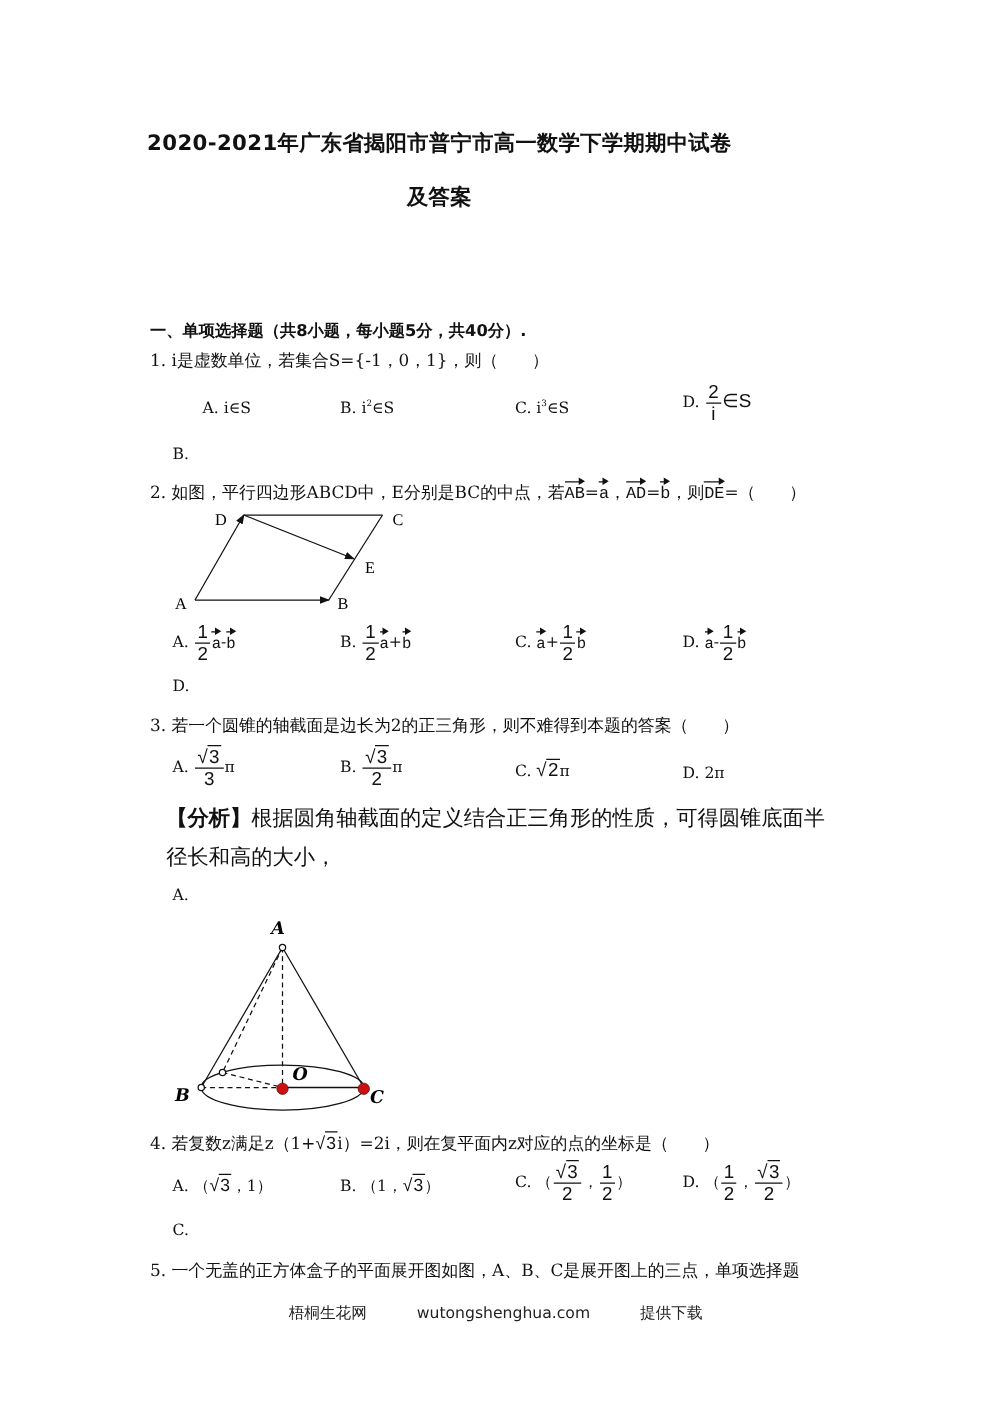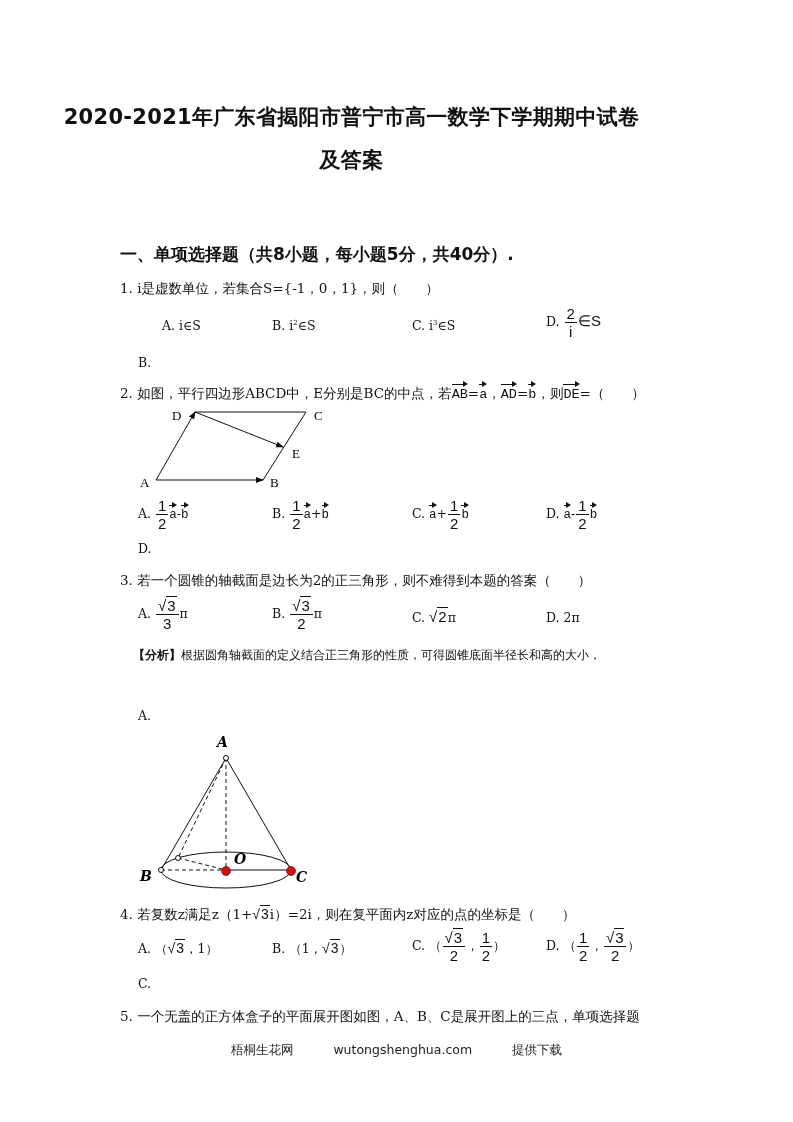--- a/index.html
+++ b/index.html
@@ -1,35 +1,35 @@
 <!DOCTYPE html>
 <html><head>
 <meta charset="utf-8">
 <style>
   html, body { margin: 0; padding: 0; background: #ffffff; }
   body { width: 793px; height: 1122px; position: relative; overflow: hidden;
          font-family: "DejaVu Serif", "Liberation Serif", serif; color: #111; }
   .abs { position: absolute; }
   .title { left: 0; width: 703px; text-align: center; font-family: "DejaVu Sans", "Liberation Sans", sans-serif;
-           font-weight: bold; font-size: 21px; letter-spacing: 0.3px; }
-  .section { left: 120px; top: 243px; font-family: "DejaVu Sans", "Liberation Sans", sans-serif; font-weight: bold; font-size: 17px; }
+           font-weight: bold; font-size: 17px; letter-spacing: 0.3px; }
+  .section { left: 120px; top: 256px; font-family: "DejaVu Sans", "Liberation Sans", sans-serif; font-weight: bold; font-size: 13px; }
   .q { left: 120px; font-size: 13.5px; white-space: nowrap; text-align: center; }
   .opt { font-size: 12.5px; white-space: nowrap; }
   .ans { left: 138px; font-size: 12.5px; }
   .frac { display: inline-flex; flex-direction: column; align-items: center; vertical-align: middle; line-height: 1;
           font-family: "Liberation Sans", sans-serif; font-size: 15px; margin: 0 1px; }
   .frac .num { border-bottom: 1px solid #111; padding: 0 2px 1px 2px; }
   .frac .den { padding-top: 1px; }
   .vec { position: relative; display: inline-block; font-family: Liberation Mono, monospace; }
   .vec::before { content: ""; position: absolute; left: 0; right: 2px; top: -3px; border-top: 1px solid #111; }
   .vec::after { content: ""; position: absolute; right: 0; top: -6px; border-left: 5px solid #111; border-top: 3px solid transparent; border-bottom: 3px solid transparent; }
   .sqrt { font-family: "Liberation Sans", sans-serif; }
   .sqrt .rad { border-top: 1px solid #111; padding: 0 1px; }
   .sup { font-size: 7px; vertical-align: super; }
-  .analysis { left: 133px; font-size: 12px; line-height: 31px; width: 540px; }
+  .analysis { left: 133px; font-size: 17px; line-height: 31px; width: 540px; }
   .footer { top: 1042px; left: 0; width: 793px; text-align: center; font-size: 12.5px; font-family: "DejaVu Sans", "Liberation Sans", sans-serif; color: #222; }
   .footer span { margin: 0 18px; }
 </style>
 </head>
 <body>
 
 <div class="abs title" style="top:103px;">2020-2021年广东省揭阳市普宁市高一数学下学期期中试卷</div>
 <div class="abs title" style="top:146px;">及答案</div>
 
 <div class="abs section">一、单项选择题（共8小题，每小题5分，共40分）.</div>

